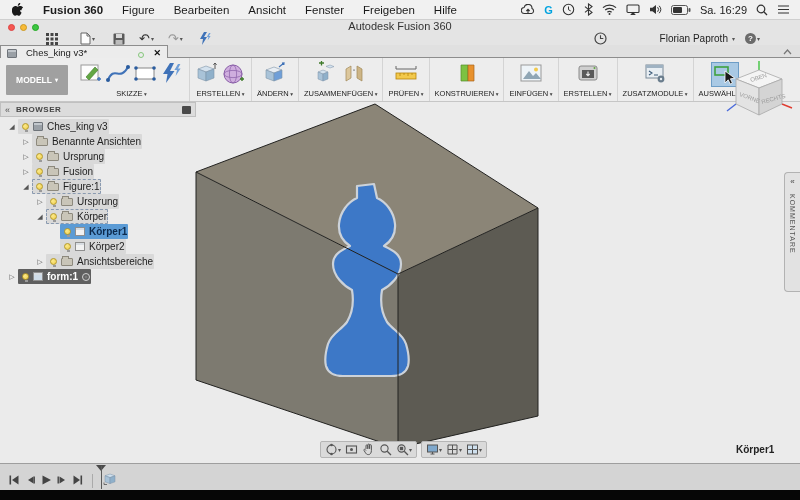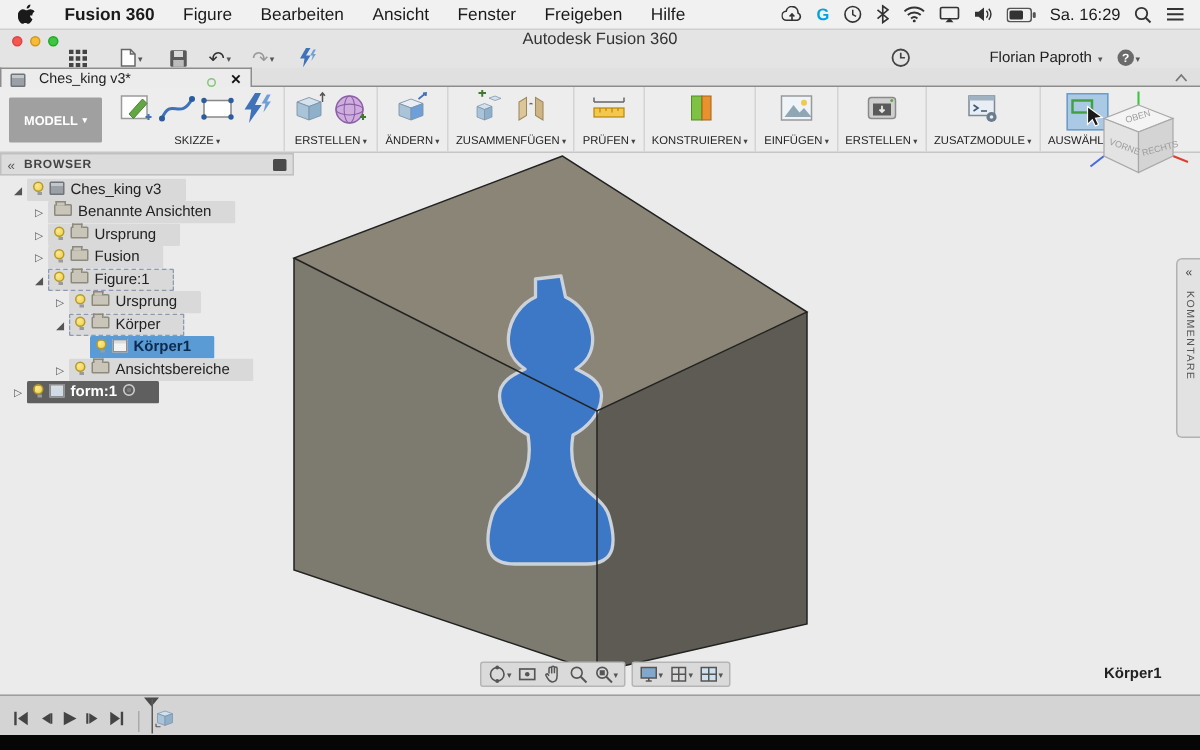--- a/index.html
+++ b/index.html
@@ -70,21 +70,21 @@
 
   
   .browser { left:0; top:102px; width:196px; font-size:10px; color:#222; }
   .bheader { height:15px; background:#dcdcdc; border:1px solid #c0c0c0; display:flex; align-items:center; padding:0 4px; }
   .bheader .arrows { font-size:9px; color:#555; margin-right:6px; }
   .bheader .btitle { font-size:8px; font-weight:bold; letter-spacing:.5px; color:#444; }
   .bheader .hicon { margin-left:auto; width:9px; height:8px; background:#4a4a4a; border-radius:1px; }
   .btree { padding-top:2px; }
   .brow { height:15px; display:flex; align-items:center; }
   .tri { width:12px; text-align:center; font-size:7px; color:#555; flex:0 0 12px; }
-  .chip { display:inline-flex; gap:4px; background:#d9d9d9; padding:1px 15px 1px 3px; border-radius:1px;
+  .chip { display:inline-flex; align-items:center; gap:4px; background:#d9d9d9; padding:1px 0 1px 3px; border-radius:1px;
           border:1px solid transparent; }
   .chip.dashed { border:1px dashed #8a9ab0; }
   .chip.sel { background:#5b9bd5; }
   .chip.sel .lbl { font-weight:bold; color:#0d2a4d; }
   .chip.dark { background:#5f5f5f; }
   .chip.dark .lbl { font-weight:bold; color:#fff; }
   .lbl { white-space:nowrap; }
   .icon-bulb { width:7px; height:7px; background:radial-gradient(circle at 35% 35%, #fbe98a, #f0cf4e); border:1px solid #b59a28;
                border-radius:50%; position:relative; flex:0 0 7px; }
   .icon-bulb::after { content:""; position:absolute; left:1.5px; bottom:-3px; width:3px; height:2.5px; background:#9a9a9a; }
@@ -531,20 +531,28 @@
             <span class="icon-folder"></span>
             <span class="lbl">Körper</span>
           </span>
       </div>
       <div class="brow" style="padding-left:48px">
         <span class="tri"></span>
         <span class="chip sel">
             <span class="icon-bulb"></span>
             <span class="icon-body"></span>
             <span class="lbl">Körper1</span>
+          </span>
+      </div>
+      <div class="brow" style="padding-left:48px">
+        <span class="tri"></span>
+        <span class="chip">
+            <span class="icon-bulb"></span>
+            <span class="icon-body"></span>
+            <span class="lbl">Körper2</span>
           </span>
       </div>
       <div class="brow" style="padding-left:34px">
         <span class="tri">▷</span>
         <span class="chip">
             <span class="icon-bulb"></span>
             <span class="icon-folder"></span>
             <span class="lbl">Ansichtsbereiche</span>
           </span>
       </div>

